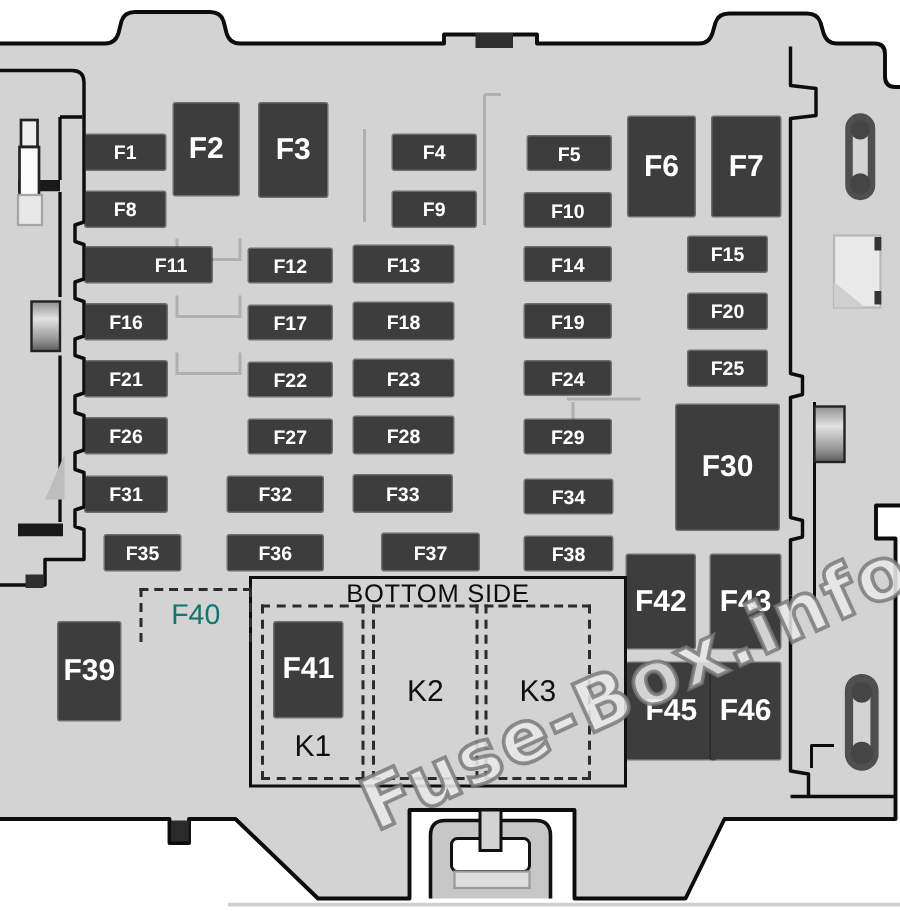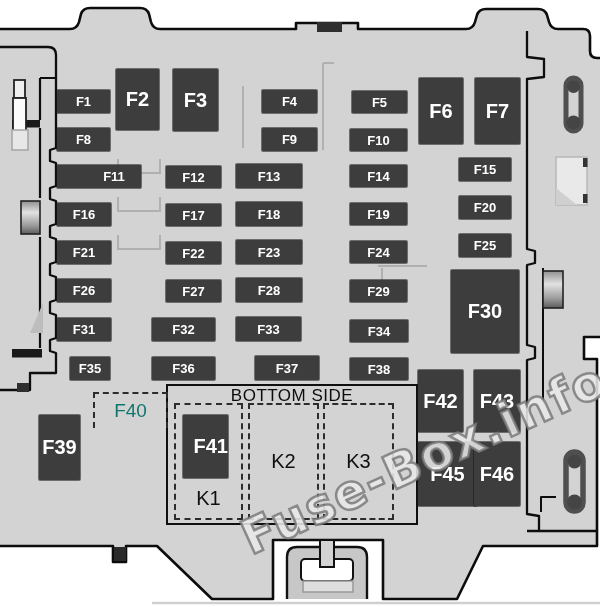--- a/index.html
+++ b/index.html
@@ -228,36 +228,36 @@
       </div>
       <div class="fuse" style="left: 152px; top: 318px; width: 63px; height: 23px;">
         <span>F32</span>
       </div>
       <div class="fuse" style="left: 236px; top: 317px; width: 65px; height: 24px;">
         <span>F33</span>
       </div>
       <div class="fuse" style="left: 350px; top: 320px; width: 58px; height: 22px;">
         <span>F34</span>
       </div>
-      <div class="fuse" style="left: 70px; top: 357px; width: 40px; height: 23px;">
+      <div class="fuse" style="left: 70px; top: 357px; width: 50px; height: 23px;">
         <span>F35</span>
       </div>
       <div class="fuse" style="left: 152px; top: 357px; width: 63px; height: 23px;">
         <span>F36</span>
       </div>
       <div class="fuse" style="left: 255px; top: 356px; width: 64px; height: 24px;">
         <span>F37</span>
       </div>
       <div class="fuse" style="left: 350px; top: 358px; width: 58px; height: 22px;">
         <span>F38</span>
       </div>
       <div class="fuse big" style="left: 39px; top: 415px; width: 41px; height: 65px;">
         <span>F39</span>
       </div>
-      <div class="fuse big" style="left: 183px; top: 415px; width: 45px; height: 63px; justify-content: flex-end;">
+      <div class="fuse big" style="left: 183px; top: 415px; width: 45px; height: 63px;">
         <span>F41</span>
       </div>
       <div class="fuse big" style="left: 418px; top: 370px; width: 45px; height: 62px;">
         <span>F42</span>
       </div>
       <div class="fuse big" style="left: 474px; top: 370px; width: 46px; height: 62px;">
         <span>F43</span>
       </div>
       <div class="fuse big" style="left: 418px; top: 442px; width: 59px; height: 64px; text-align: center;">
         <span>F45</span>

